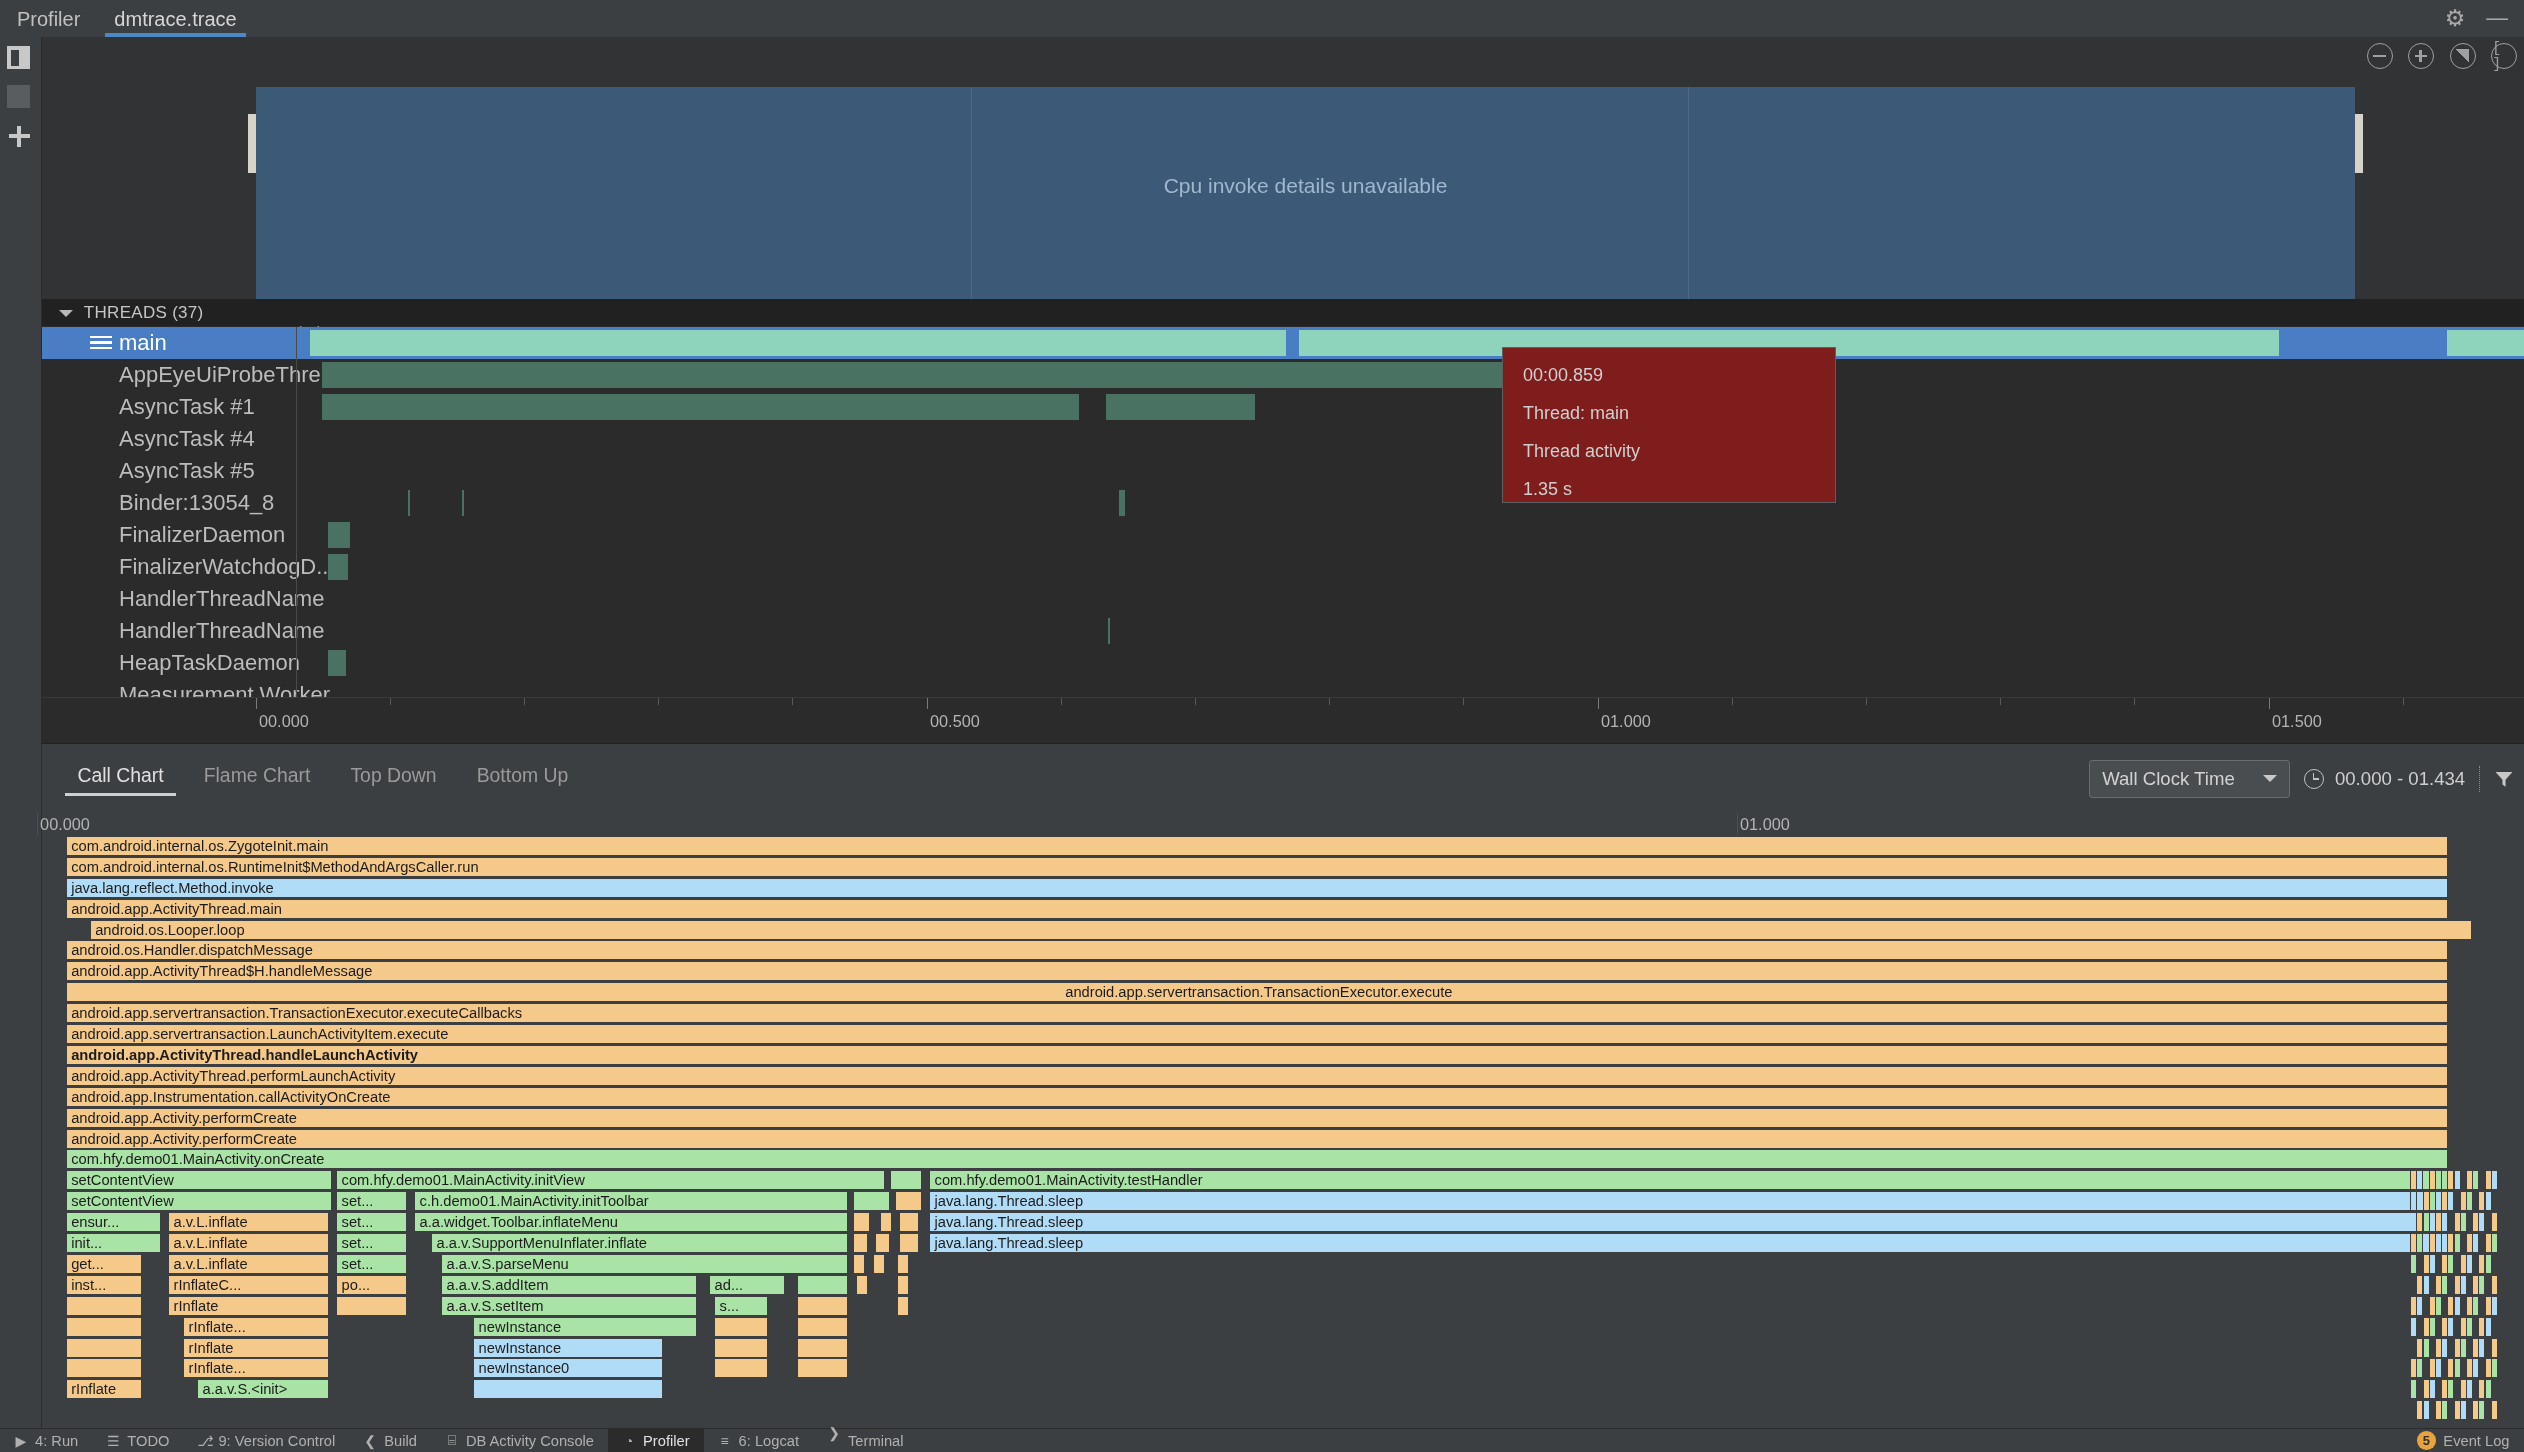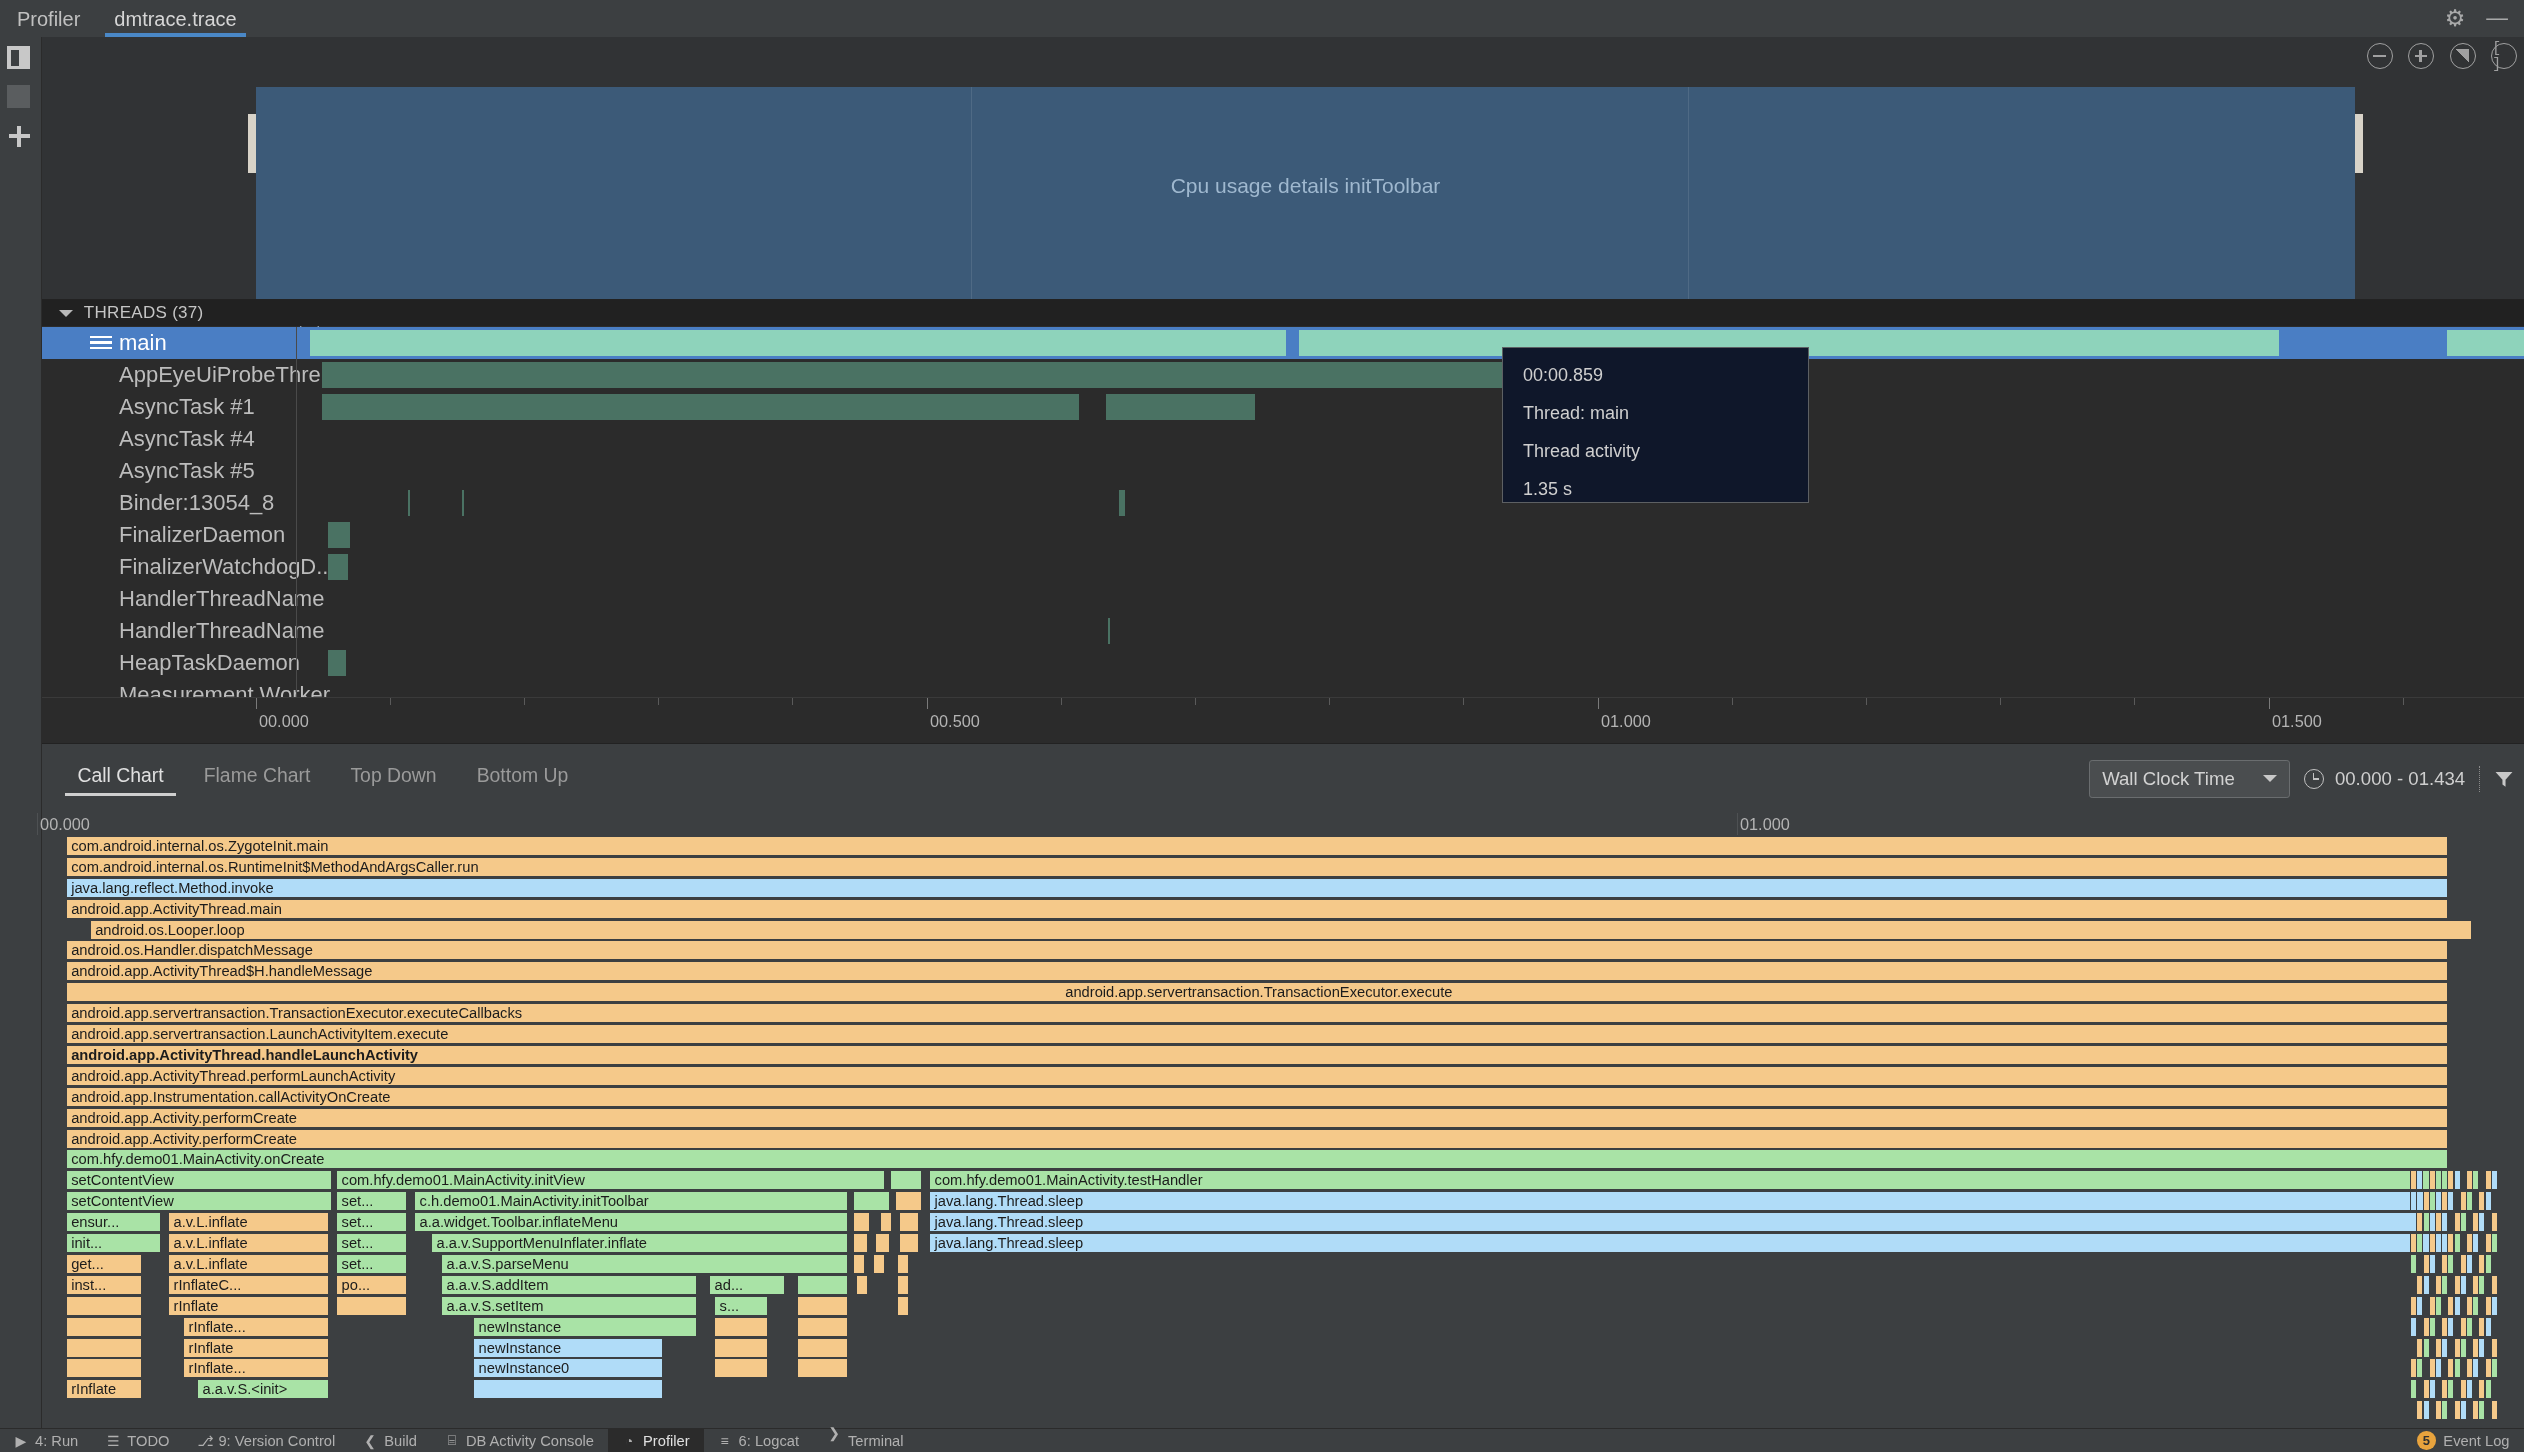--- a/index.html
+++ b/index.html
@@ -133,22 +133,22 @@
     position: absolute; left: 42px; top: 697px; width: 2483px; height: 40px;
     background: #2b2b2b; border-top: 0.8px solid #3a3a3a;
   }
   .ruler .tick { position: absolute; top: 0; width: 0.8px; background: #5a5a5a; }
   .ruler .tick.major { height: 10.8px; background: #7a7a7a; }
   .ruler .tick.minor { height: 7px; }
   .ruler .rlabel { position: absolute; top: 14px; font-size: 16.3px; color: #b4b4b4; }
 
   
   .tooltip {
-    position: absolute; left: 1502px; top: 347px; width: 307px; height: 156px;
-    background: #0f172a; border: 0.8px solid #5d6063; padding: 17px 20px;
+    position: absolute; left: 1502px; top: 347px; width: 334px; height: 156px;
+    background: #7f1d1d; border: 0.8px solid #5d6063; padding: 17px 20px;
     z-index: 40;
   }
   .tooltip div { font-size: 18px; color: #cfcfcf; margin-bottom: 17px; }
   .tooltip div:last-child { margin-bottom: 0; }
 
   
   .cc-panel {
     position: absolute; left: 42px; top: 743px; width: 2483px; height: 686px;
     background: #3c3f41; border-top: 0.8px solid #222;
   }
@@ -256,21 +256,21 @@
         </div>
       <div class="circ-btn">
           <div class="brk">[ ]</div>
         </div>
     </div>
 
     <div class="cpu-handle left"></div>
     <div class="cpu-graph">
       <div class="vline" style="left:715px"></div>
       <div class="vline" style="left:1432px"></div>
-      <div class="cpu-msg">Cpu usage details initToolbar</div>
+      <div class="cpu-msg">Cpu invoke details unavailable</div>
     </div>
     <div class="cpu-handle right"></div>
     <div class="clock-badge"></div>
   </div>
 
   <div class="threads-hdr">
     <div class="caret-dn"></div>
     <div class="threads-hdr-label">THREADS (37)</div>
   </div>
 

